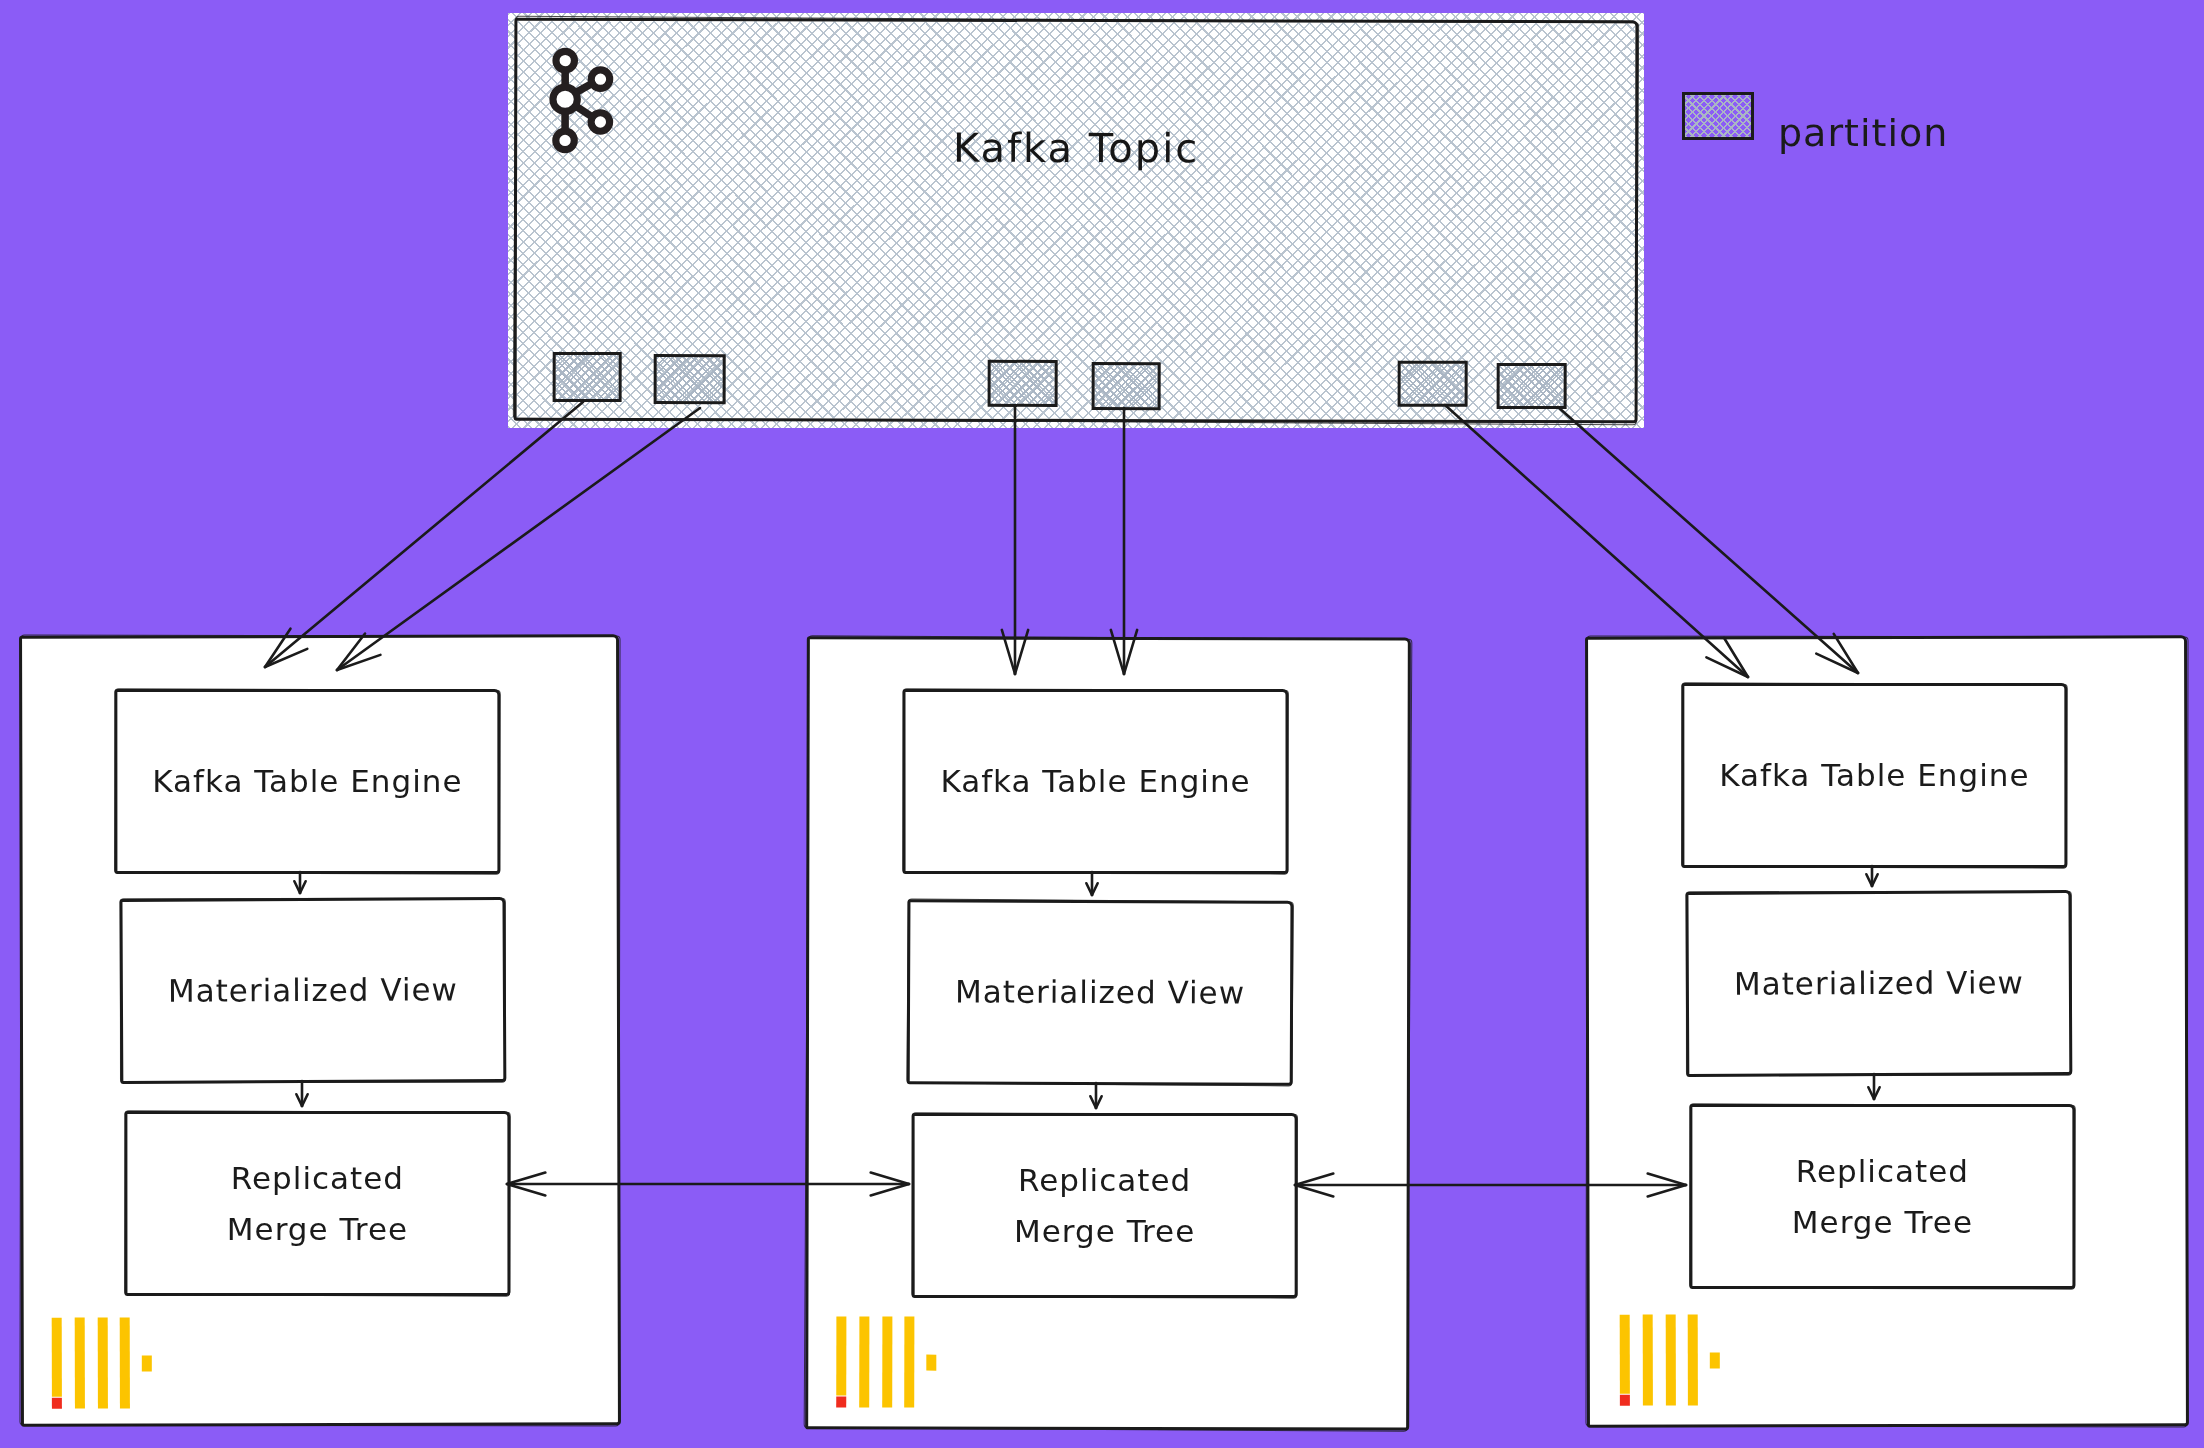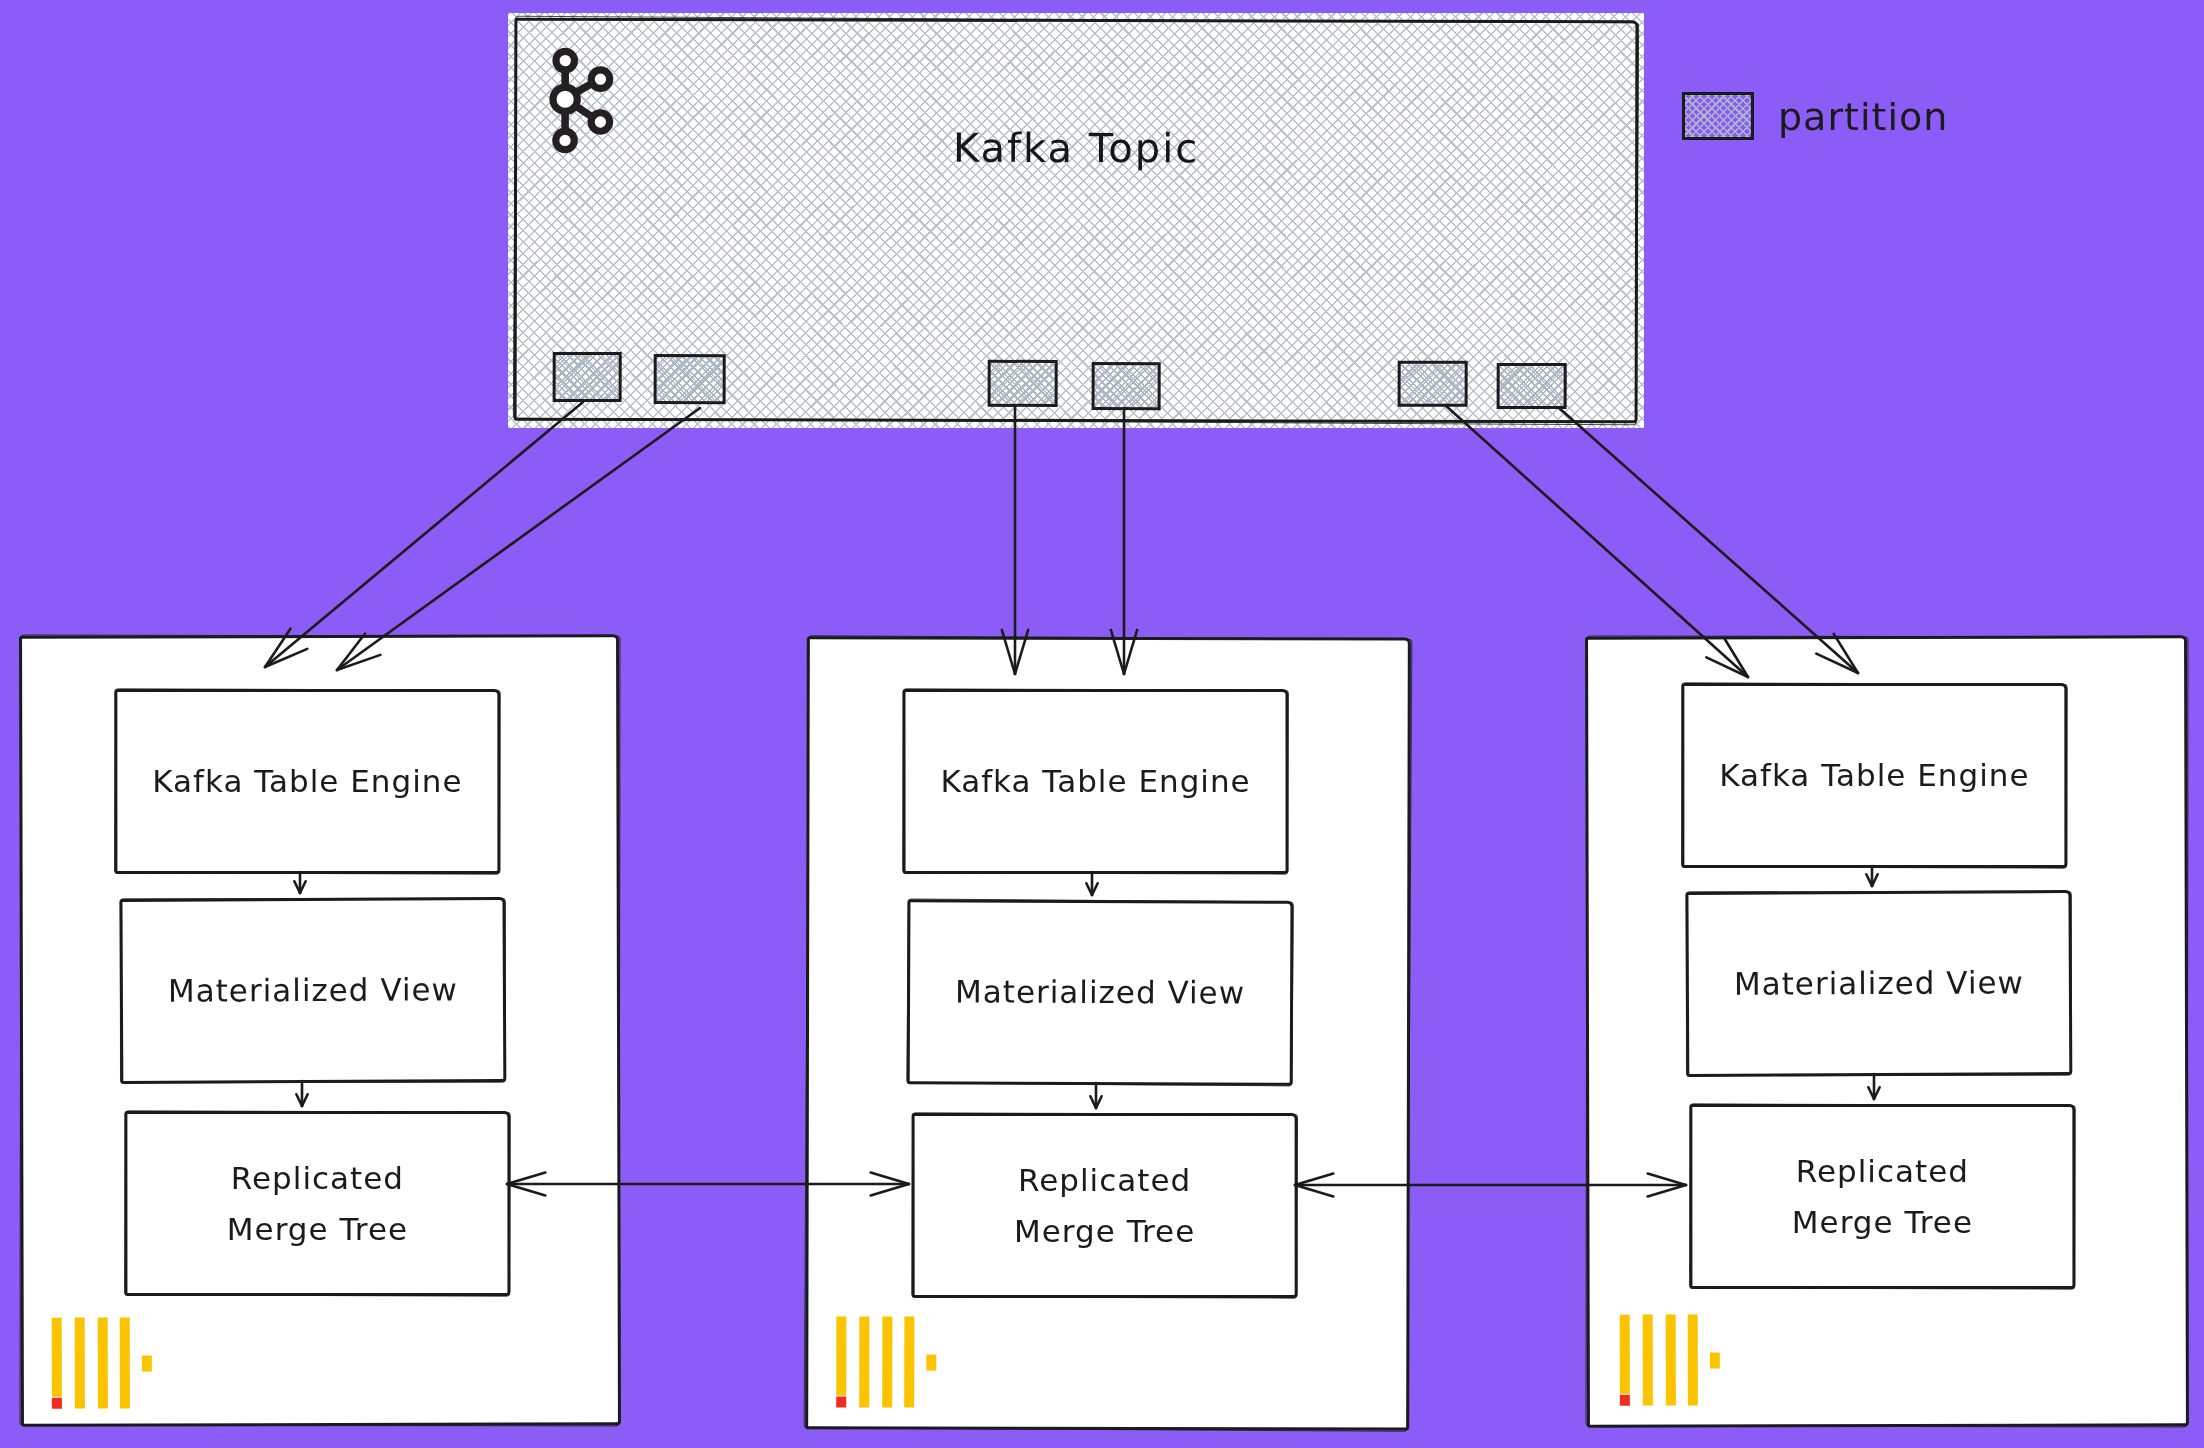--- a/index.html
+++ b/index.html
@@ -38,21 +38,21 @@
 
   .topic-halo{position:absolute;left:508px;top:13px;width:1136px;height:415px}
   .topic{left:514px;top:19px;width:1124px;height:403px}
   .topic-title{
     position:absolute;left:0;top:103px;width:100%;text-align:center;
     font-size:40px;letter-spacing:2px;color:#161616;
   }
   .partition{position:absolute;border:3px solid var(--ink)}
 
   .legend-swatch{position:absolute;left:1682px;top:92px;width:72px;height:48px;border:3px solid var(--ink)}
-  .legend-label{position:absolute;left:1778px;top:92px;height:48px;line-height:50px;font-size:38px;letter-spacing:1px}
+  .legend-label{position:absolute;left:1778px;top:108px;height:48px;line-height:50px;font-size:38px;letter-spacing:1px}
 
   .node{background:#fff}
   .inner{display:flex;flex-direction:column;align-items:center;justify-content:center;
          font-size:31px;letter-spacing:1px;text-align:center;background:#fff;line-height:1.62}
 
   
   .ch-logo{position:absolute;width:150px;height:92px}
   .ch-bar{position:absolute;top:0;width:10px;height:91px;background:var(--ch-yellow)}
   .ch-bar.short-top{height:79px}
   .ch-red{position:absolute;left:0;top:80px;width:10px;height:11px;background:var(--ch-red)}

